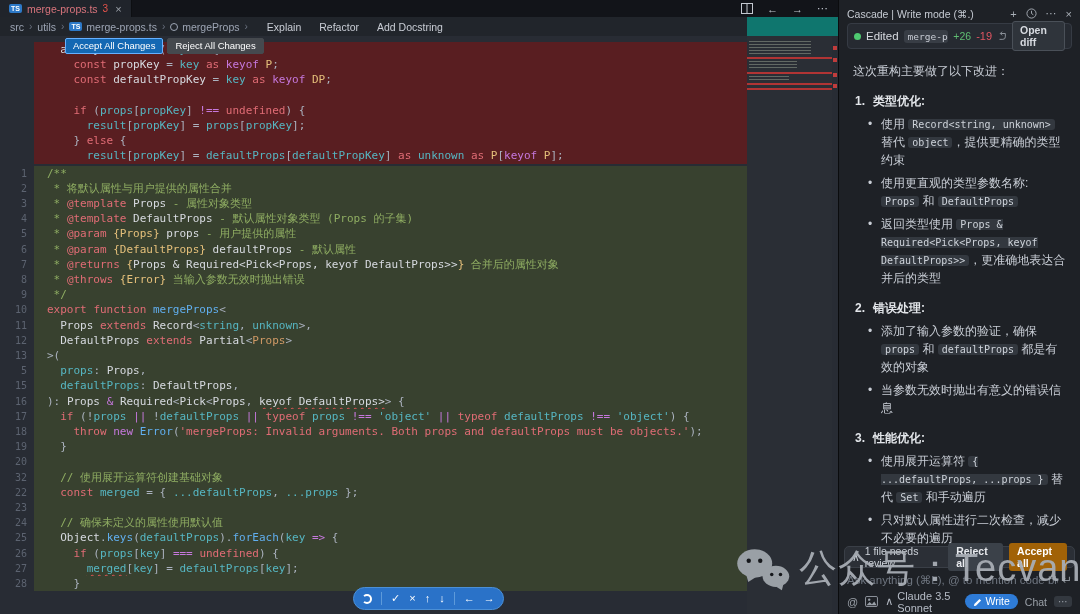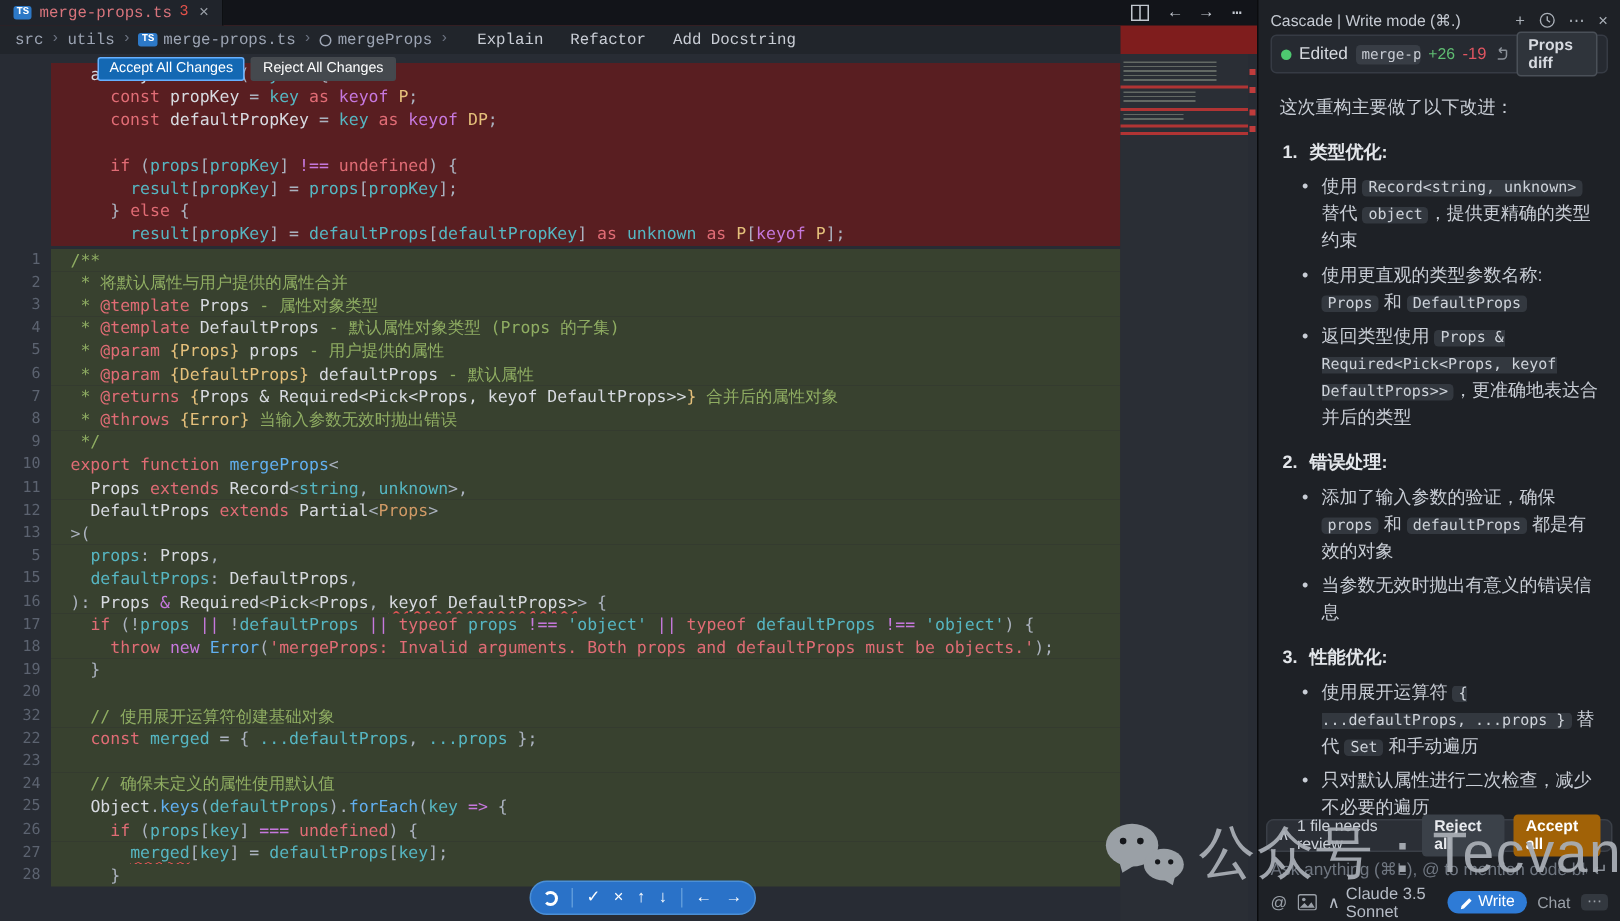--- a/index.html
+++ b/index.html
@@ -1,21 +1,21 @@
 <!DOCTYPE html>
 <html><head>
 <meta charset="utf-8">
 <style>
   * { margin:0; padding:0; box-sizing:border-box; }
   html,body { width:1080px; height:614px; overflow:hidden; background:#101215; }
   body { font-family:"Liberation Sans","DejaVu Sans",sans-serif; }
   .app { position:relative; width:1080px; height:614px; background:#15171b; overflow:hidden; }
 
   
-  .topstrip { position:absolute; left:0; top:0; width:838px; height:36px; background:#7f1d1d;font-family:Liberation Mono, monospace; }
+  .topstrip { position:absolute; left:0; top:0; width:838px; height:36px; background:#0f766e; }
   .tabrow { height:17px; display:flex; align-items:stretch; background:#121419; }
   .tab { display:flex; align-items:center; gap:5px; padding:0 9px; background:#20242b; border-right:1px solid #0d0f12; }
   .ts-ico { background:#2d79c7; color:#fff; font-size:7px; font-weight:bold; padding:0 2px; border-radius:2px; line-height:9px; }
   .tab-label { color:#d8747c; font-size:10.5px; }
   .tab-badge { color:#e5534b; font-size:10px; }
   .tab-close { color:#9aa0a8; font-size:11px; margin-left:2px; cursor:pointer; }
   .ed-actions { position:absolute; right:10px; top:1px; display:flex; gap:14px; align-items:center; height:15px; color:#c3c8d0; font-size:11px; }
   .crumbrow { height:19px; width:747px; background:#21252b; display:flex; align-items:center; padding-left:10px; gap:5px; font-size:10.5px; color:#9da5b4; }
   .crumb { cursor:pointer; display:flex; align-items:center; gap:4px; }
   .crumb-sep { color:#6b7280; font-size:10px; }
@@ -324,21 +324,21 @@
       <span class="gdot"></span>
       <span class="edited-lab">Edited</span>
       <span class="file-pill">merge-pr</span>
       <span class="adds">+26</span>
       <span class="dels">-19</span>
       <span>
         <svg width="10" height="10" viewBox="0 0 12 12">
             <path d="M10 3H4M4 3l2.2-2.2M4 3l2.2 2.2M10 3v4a3 3 0 0 1-3 3H3" fill="none" stroke="#8a9098" stroke-width="1.2"></path>
           </svg>
       </span>
-      <span class="open-diff">Props diff</span>
+      <span class="open-diff">Open diff</span>
     </div>
 
     <div class="panel-content">
       <div class="intro">这次重构主要做了以下改进：</div>
       <div id="sections">
           <div class="section">
             <div class="sec-h"><span class="sec-num">1.</span><span class="sec-t">类型优化:</span></div>
             <ul class="bullets">
               <li>使用 <code class="pill">Record&lt;string, unknown&gt;</code> 替代 <code class="pill">object</code>，提供更精确的类型约束</li>
               <li>使用更直观的类型参数名称: <code class="pill">Props</code> 和 <code class="pill">DefaultProps</code></li>

